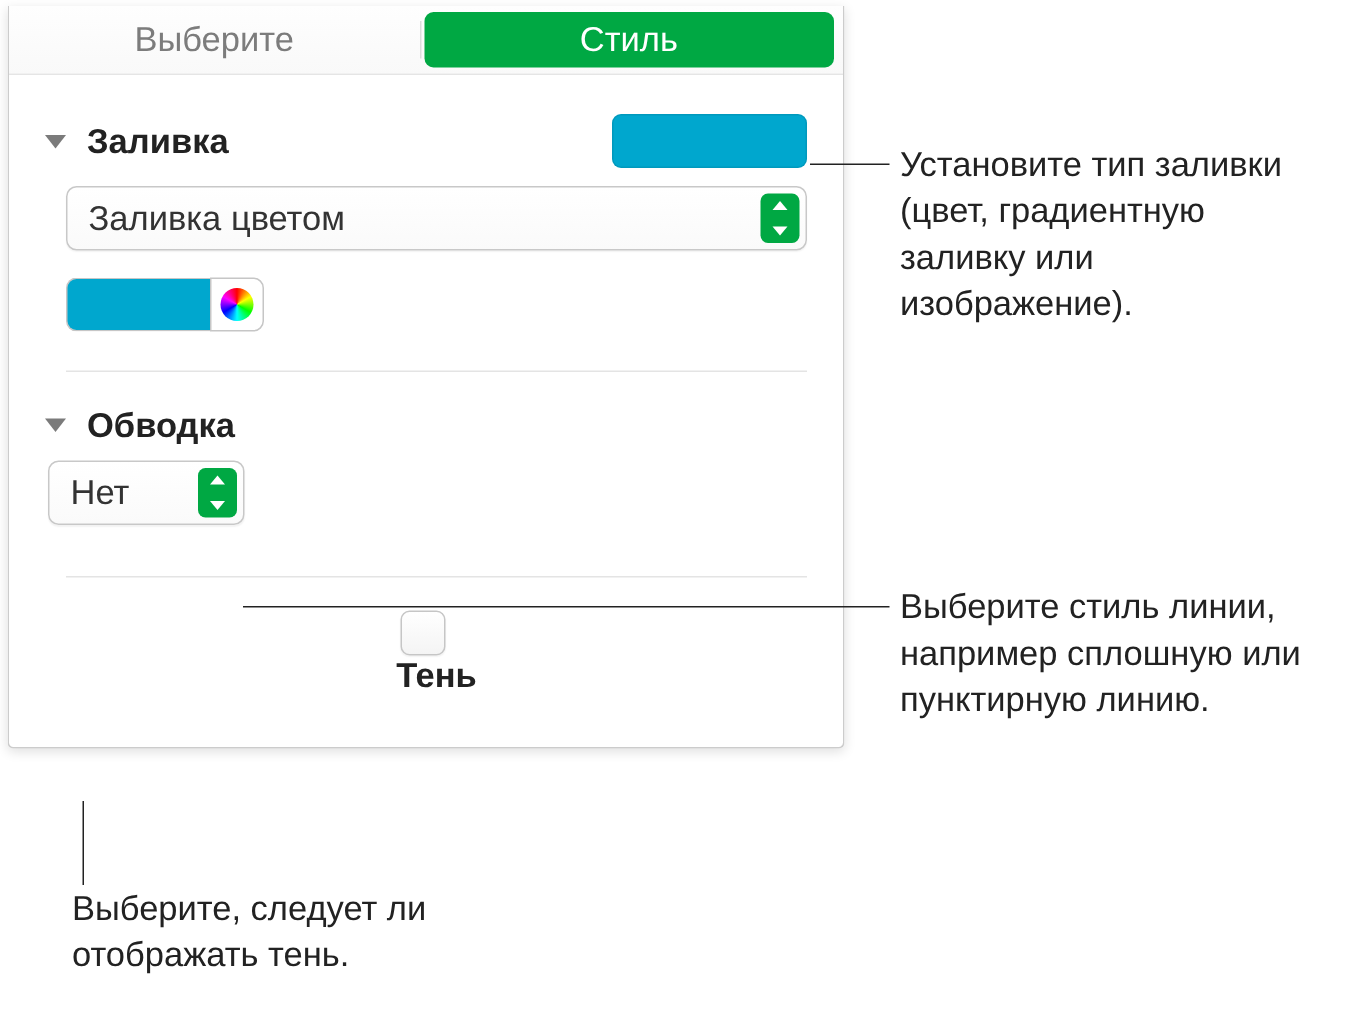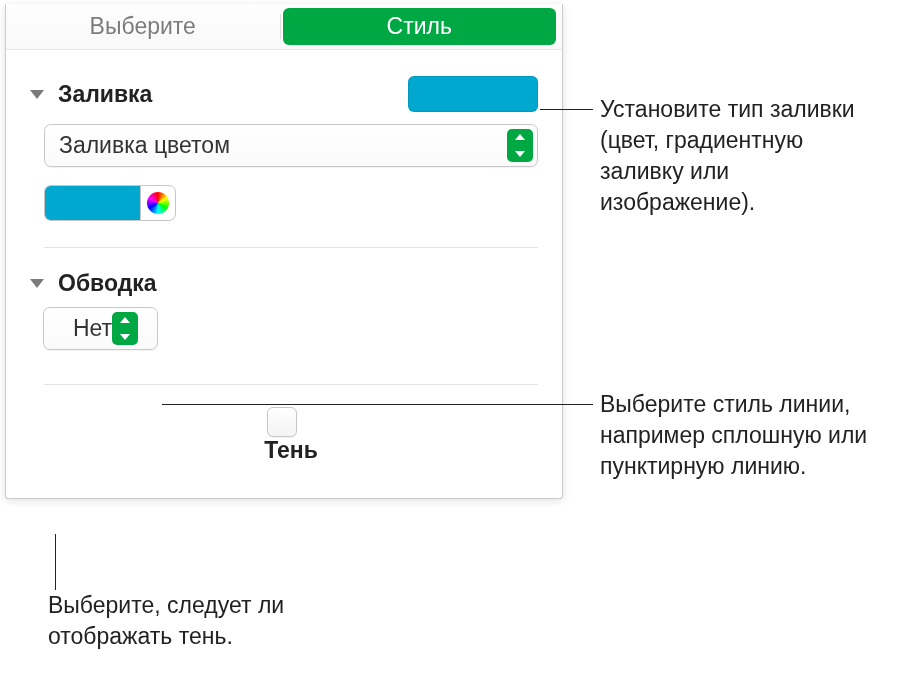--- a/index.html
+++ b/index.html
@@ -97,21 +97,21 @@
     justify-content: space-between;
     height: 43px;
     border: 1px solid #c8c8c8;
     border-radius: 7px;
     padding: 0 4px 0 14px;
     font-size: 23px;
     color: #333;
     box-shadow: 0 1px 1px rgba(0,0,0,0.05);
     background: linear-gradient(#ffffff,#fafafa);
   }
-  .popup-s { width: 115px; margin-left: 13px; justify-content: center; }
+  .popup-s { width: 131px; margin-left: 2px; }
   .popup-full { margin-left: 14px; gap: 14px; }
   .stepper {
     width: 26px; height: 33px;
     background: #00a843;
     border-radius: 5px;
     position: relative;
     flex-shrink: 0;
   }
   .stepper::before, .stepper::after {
     content: "";

